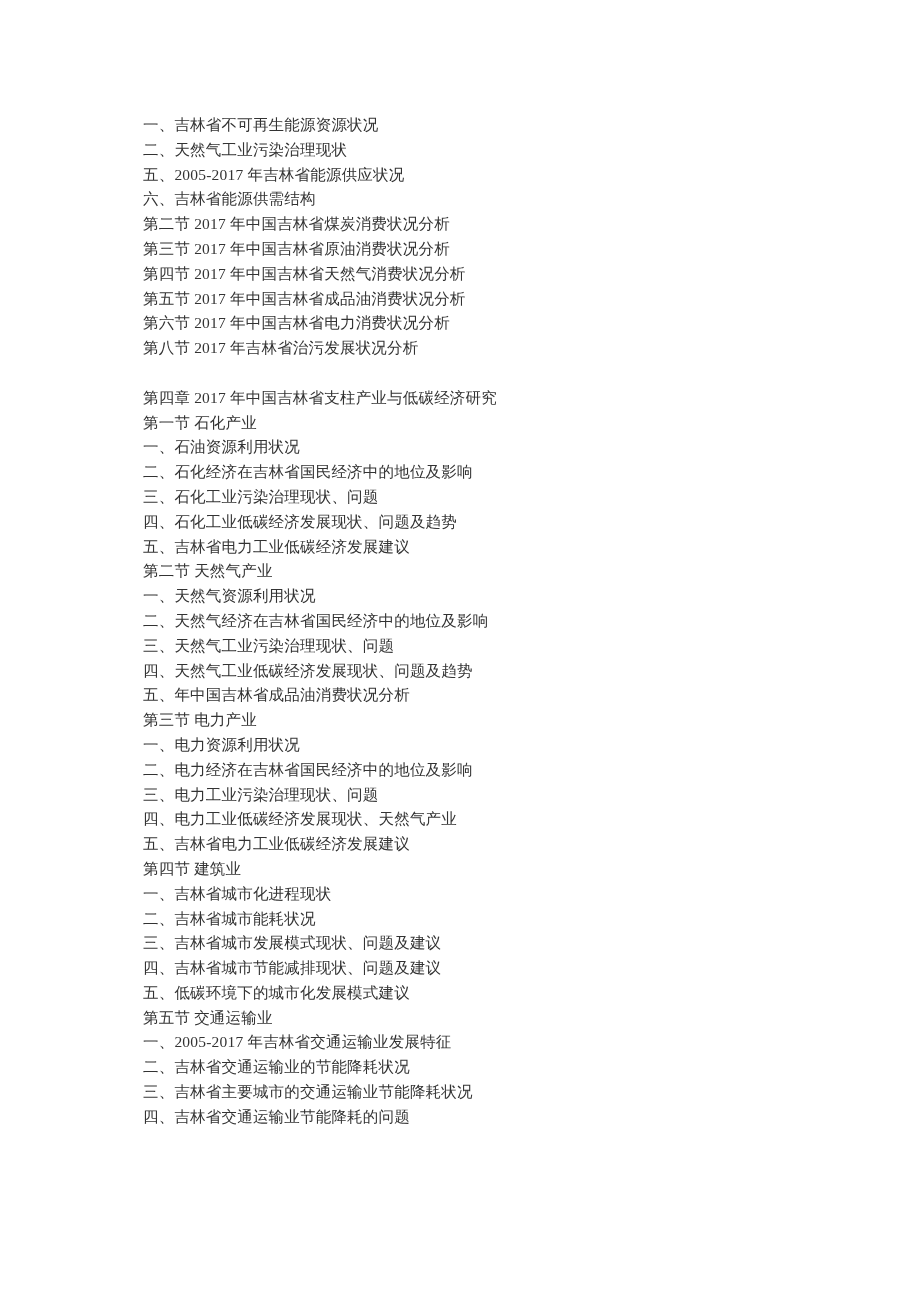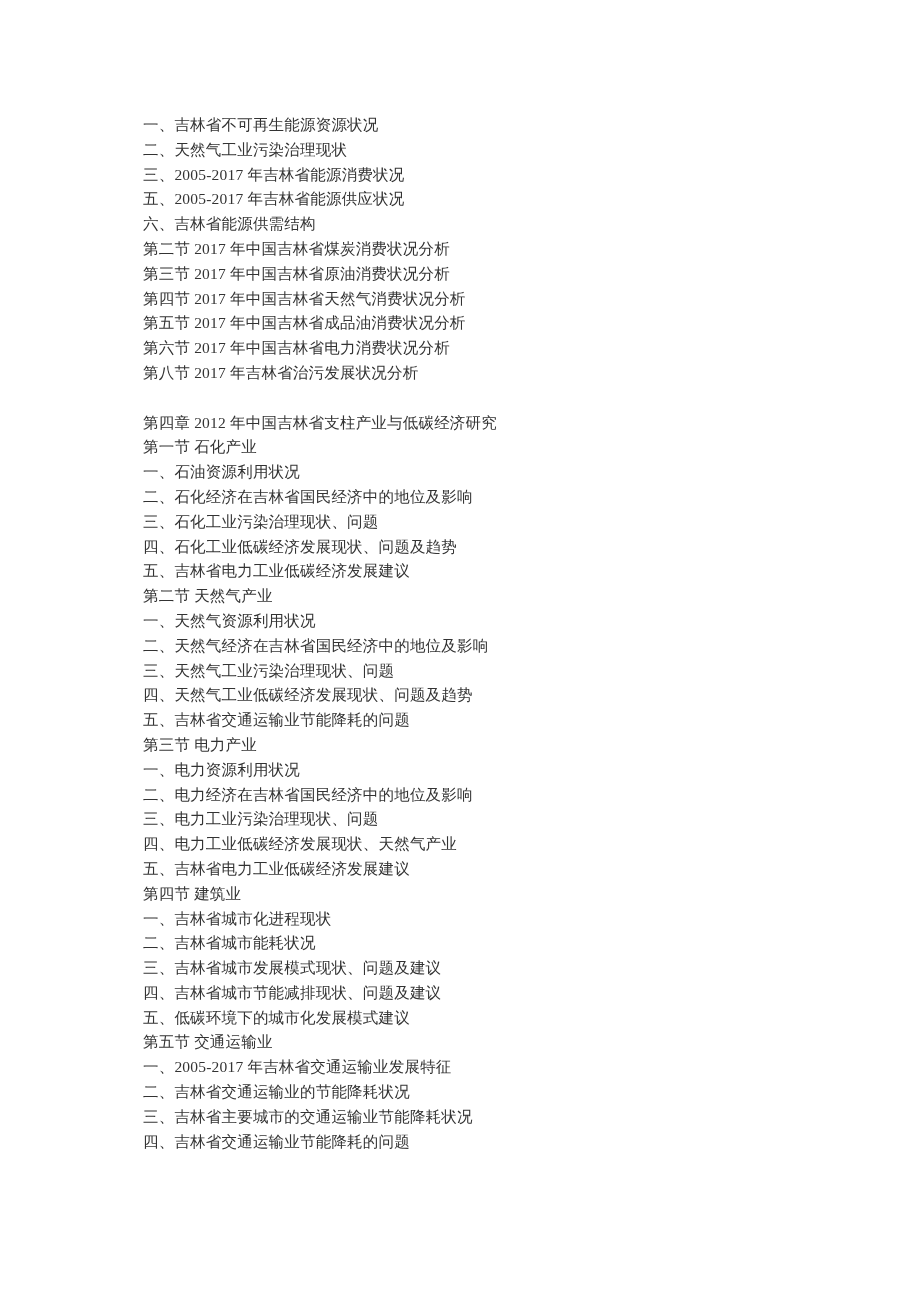--- a/index.html
+++ b/index.html
@@ -25,43 +25,42 @@
   .spacer {
     height: 24.8px;
   }
 </style>
 </head>
 <body>
 
 <div class="page">
   <div class="line">一、吉林省不可再生能源资源状况</div>
   <div class="line">二、天然气工业污染治理现状</div>
-  <div class="line">三、2005-2017 年吉林省能源消费状况</div>
   <div class="line">五、2005-2017 年吉林省能源供应状况</div>
   <div class="line">六、吉林省能源供需结构</div>
   <div class="line">第二节 2017 年中国吉林省煤炭消费状况分析</div>
   <div class="line">第三节 2017 年中国吉林省原油消费状况分析</div>
   <div class="line">第四节 2017 年中国吉林省天然气消费状况分析</div>
   <div class="line">第五节 2017 年中国吉林省成品油消费状况分析</div>
   <div class="line">第六节 2017 年中国吉林省电力消费状况分析</div>
   <div class="line">第八节 2017 年吉林省治污发展状况分析</div>
   <div class="spacer"></div>
-  <div class="line">第四章 2012 年中国吉林省支柱产业与低碳经济研究</div>
+  <div class="line">第四章 2017 年中国吉林省支柱产业与低碳经济研究</div>
   <div class="line">第一节 石化产业</div>
   <div class="line">一、石油资源利用状况</div>
   <div class="line">二、石化经济在吉林省国民经济中的地位及影响</div>
   <div class="line">三、石化工业污染治理现状、问题</div>
   <div class="line">四、石化工业低碳经济发展现状、问题及趋势</div>
   <div class="line">五、吉林省电力工业低碳经济发展建议</div>
   <div class="line">第二节 天然气产业</div>
   <div class="line">一、天然气资源利用状况</div>
   <div class="line">二、天然气经济在吉林省国民经济中的地位及影响</div>
   <div class="line">三、天然气工业污染治理现状、问题</div>
   <div class="line">四、天然气工业低碳经济发展现状、问题及趋势</div>
-  <div class="line">五、吉林省交通运输业节能降耗的问题</div>
+  <div class="line">五、年中国吉林省成品油消费状况分析</div>
   <div class="line">第三节 电力产业</div>
   <div class="line">一、电力资源利用状况</div>
   <div class="line">二、电力经济在吉林省国民经济中的地位及影响</div>
   <div class="line">三、电力工业污染治理现状、问题</div>
   <div class="line">四、电力工业低碳经济发展现状、天然气产业</div>
   <div class="line">五、吉林省电力工业低碳经济发展建议</div>
   <div class="line">第四节 建筑业</div>
   <div class="line">一、吉林省城市化进程现状</div>
   <div class="line">二、吉林省城市能耗状况</div>
   <div class="line">三、吉林省城市发展模式现状、问题及建议</div>

